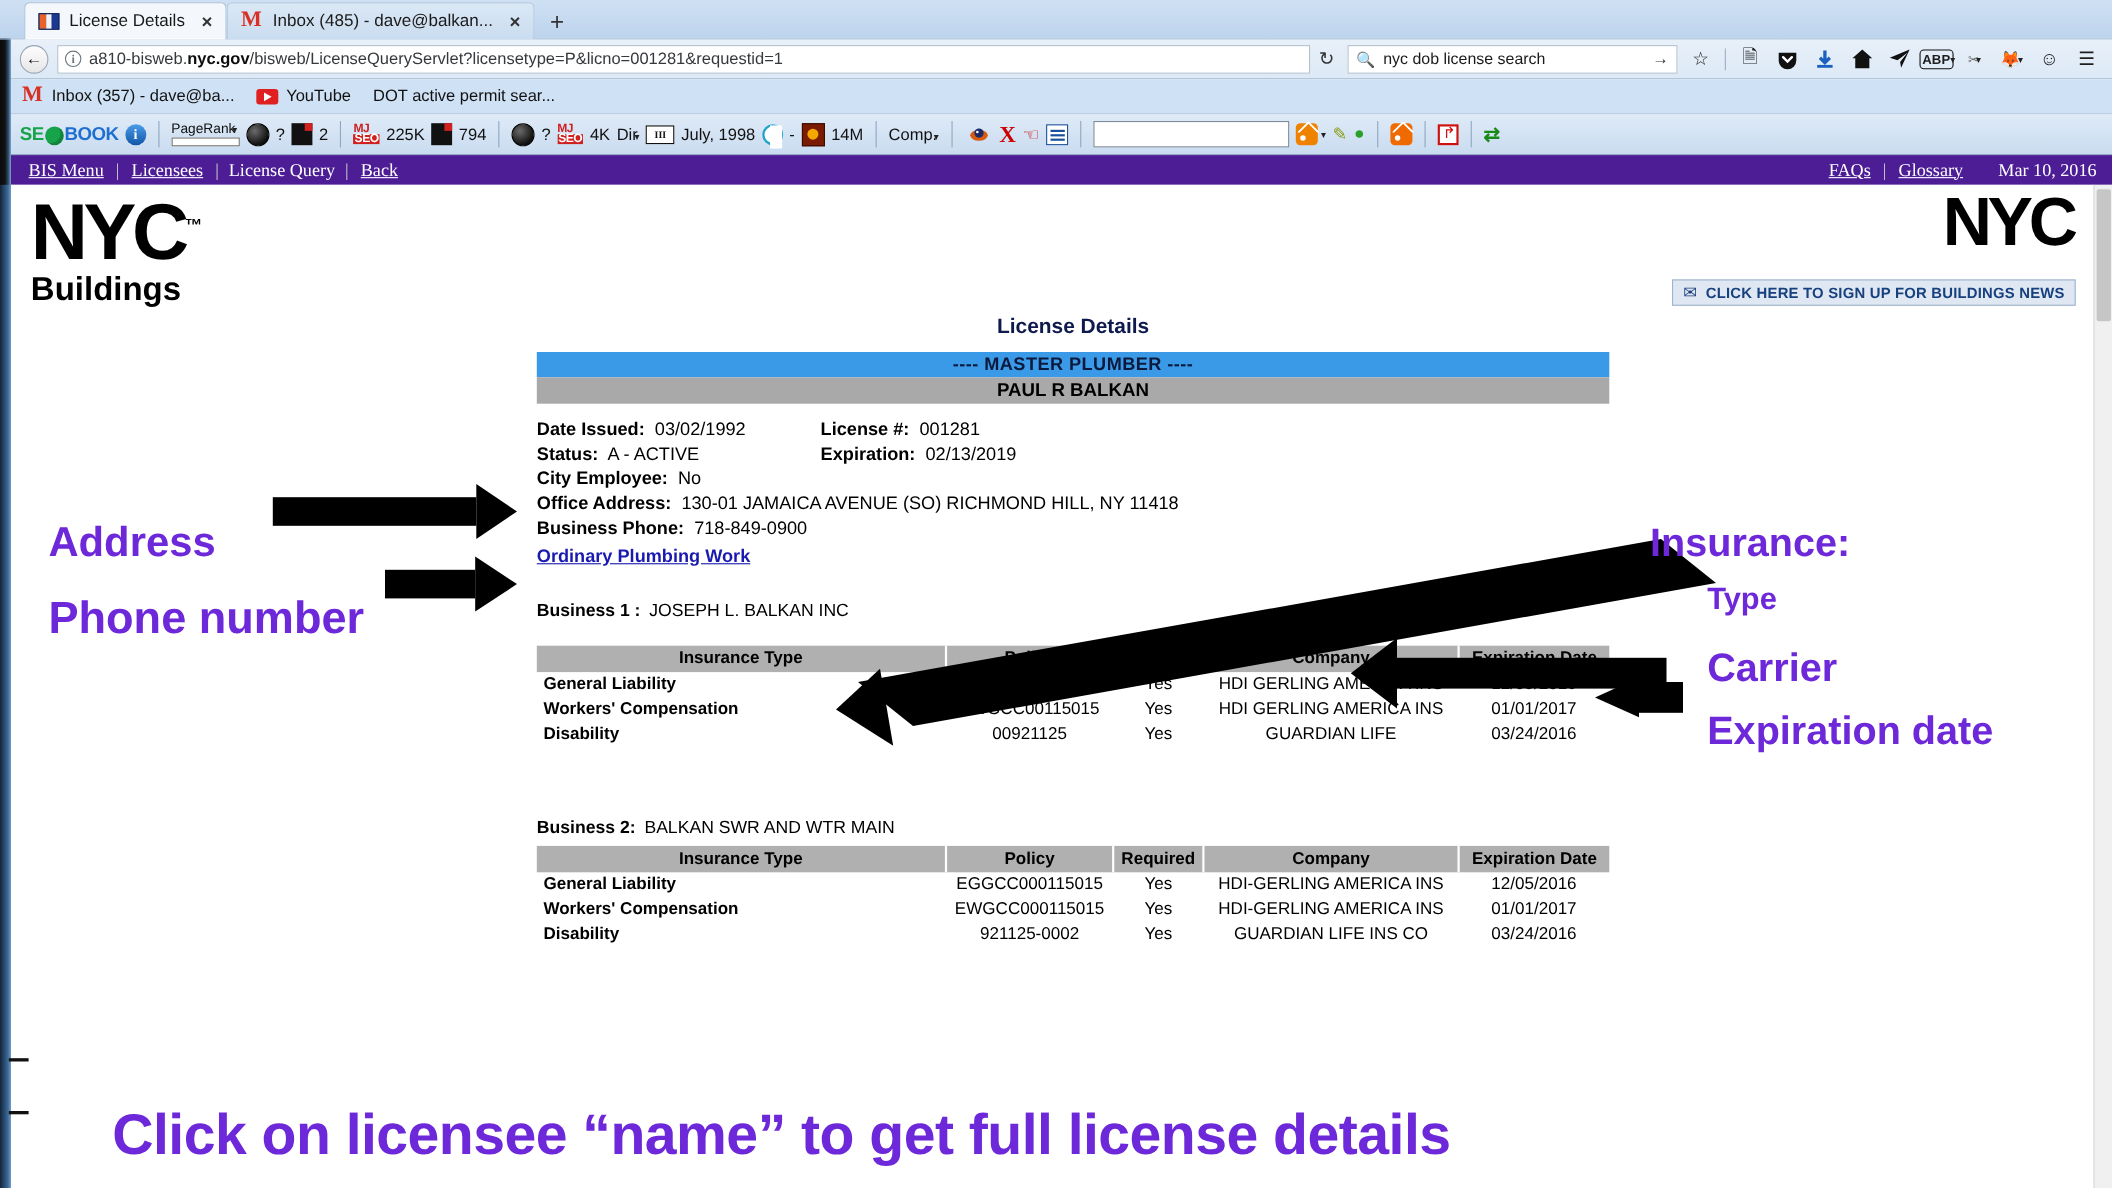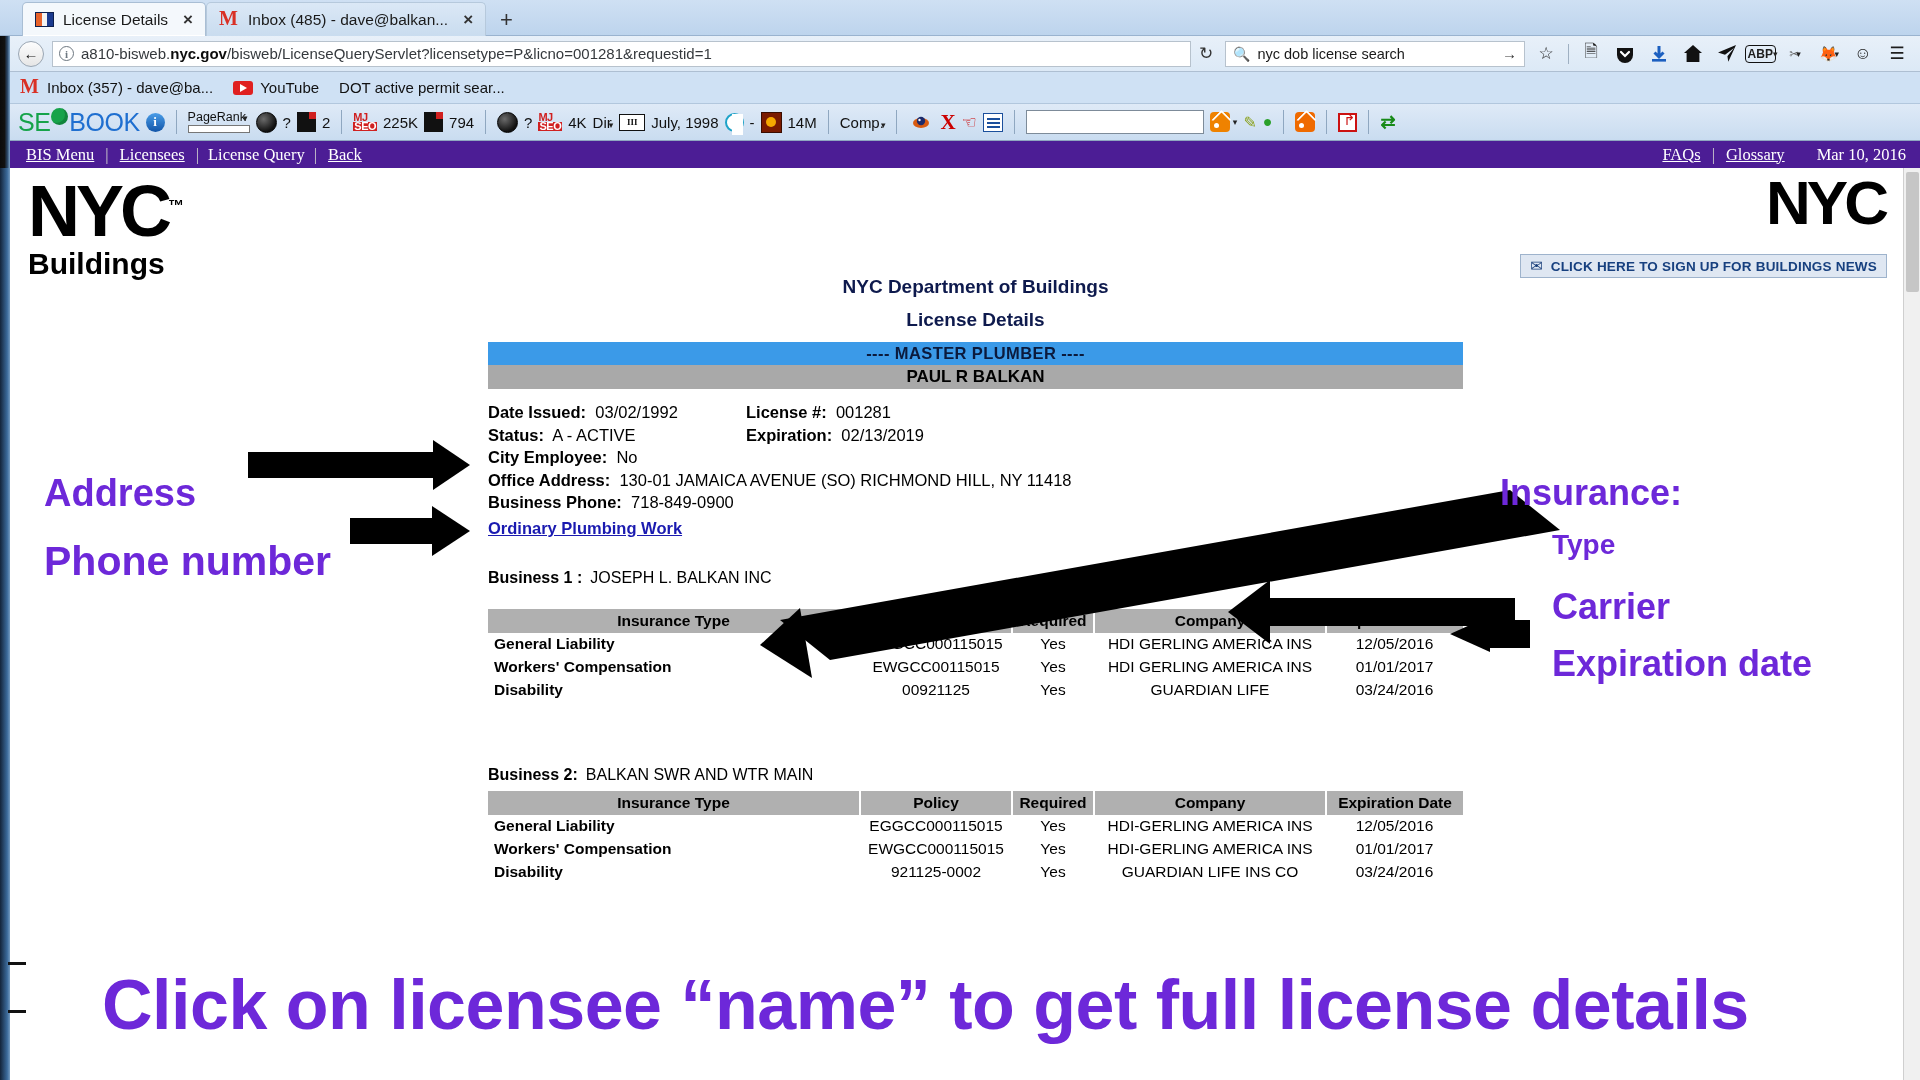--- a/index.html
+++ b/index.html
@@ -98,21 +98,21 @@
   .yt-ico::after { content:""; position:absolute; left:7px; top:3px; border-left:7px solid #fff;
                    border-top:4px solid transparent; border-bottom:4px solid transparent; }
 
   
   .seobar {
     position: absolute; left: 10px; top: 104px; width: 1910px; height: 37px;
     background: linear-gradient(#dfeaf7,#c9dcf0); display: flex; align-items: center;
     padding: 0 8px; gap: 6px; border-bottom: 1px solid #8fa7c0;
     font-size: 15px; color: #111;
   }
-  .seologo { font-weight: 400; font-size: 25px; letter-spacing: -0.5px; display:flex; align-items:flex-start; }
+  .seologo { font-weight: 700; font-size: 17px; letter-spacing: -0.5px; display:flex; align-items:flex-end; }
   .seologo .s1 { color: #16a34a; }
   .seologo .s2 { color: #1f6fd0; }
   .seologo .globe { width: 17px; height: 17px; border-radius: 50%; background:#16a34a; display:inline-block;
                     margin: 0 1px; box-shadow: inset -3px -2px 0 rgba(0,0,0,.18); }
   .blue-i { width: 19px; height: 19px; border-radius: 50%; background: linear-gradient(#4a9de8,#1255a8);
             color: #fff; font-size: 13px; font-weight: 700; display: flex; align-items: center;
             justify-content: center; font-family: "Liberation Serif", serif; }
   .vsep { width: 1px; height: 24px; background: #8fa7c0; margin: 0 5px; }
   .pagerank { display: flex; flex-direction: column; gap: 2px; }
   .pagerank .lbl { font-size: 12.5px; color: #111; line-height: 1; }
@@ -233,21 +233,21 @@
   .col-exp { width: 137px; }
 
   
   .anno { position: absolute; font-family: "Liberation Sans", sans-serif; font-weight: 700; color: #6d28d9; margin-top: 32px; }
   .anno-address { left: 44px; top: 440px; font-size: 38px; }
   .anno-phone   { left: 44px; top: 506px; font-size: 41px; }
   .anno-ins     { left: 1500px; top: 440px; font-size: 36px; }
   .anno-type    { left: 1552px; top: 497px; font-size: 28px; }
   .anno-carrier { left: 1552px; top: 554px; font-size: 36px; }
   .anno-exp     { left: 1552px; top: 611px; font-size: 36px; }
-  .anno-bottom  { left: 102px; top: 933px; font-size: 70px; letter-spacing: -0.5px; }
+  .anno-bottom  { left: 102px; top: 970px; font-size: 52px; letter-spacing: -0.5px; }
 
   .arrowsvg { position: absolute; left: 0; top: 0; width: 1920px; height: 1080px; pointer-events: none; }
 
   .tickmark { position: absolute; left: 8px; width: 18px; height: 3px; background: #111; }
 </style>
 </head>
 <body>
 
 <div id="root">
 
@@ -435,21 +435,20 @@
     <div class="nyc-logo-right">
       <div class="nyc-word small">NYC</div>
     </div>
 
     <div class="signup-banner">
       <span class="env">✉</span>
       <span class="txt">CLICK HERE TO SIGN UP FOR BUILDINGS NEWS</span>
     </div>
 
     <div class="doc">
-      <div class="doc-h1">NYC Department of Buildings</div>
       <div class="doc-h2">License Details</div>
 
       <div class="band-blue">---- MASTER PLUMBER ----</div>
       <div class="band-gray">PAUL R BALKAN</div>
 
       <div class="fields">
         <div class="row">
           <span class="c1"><b>Date Issued:</b>&nbsp; <span>03/02/1992</span></span>
           <span><b>License #:</b>&nbsp; <span>001281</span></span>
         </div>

